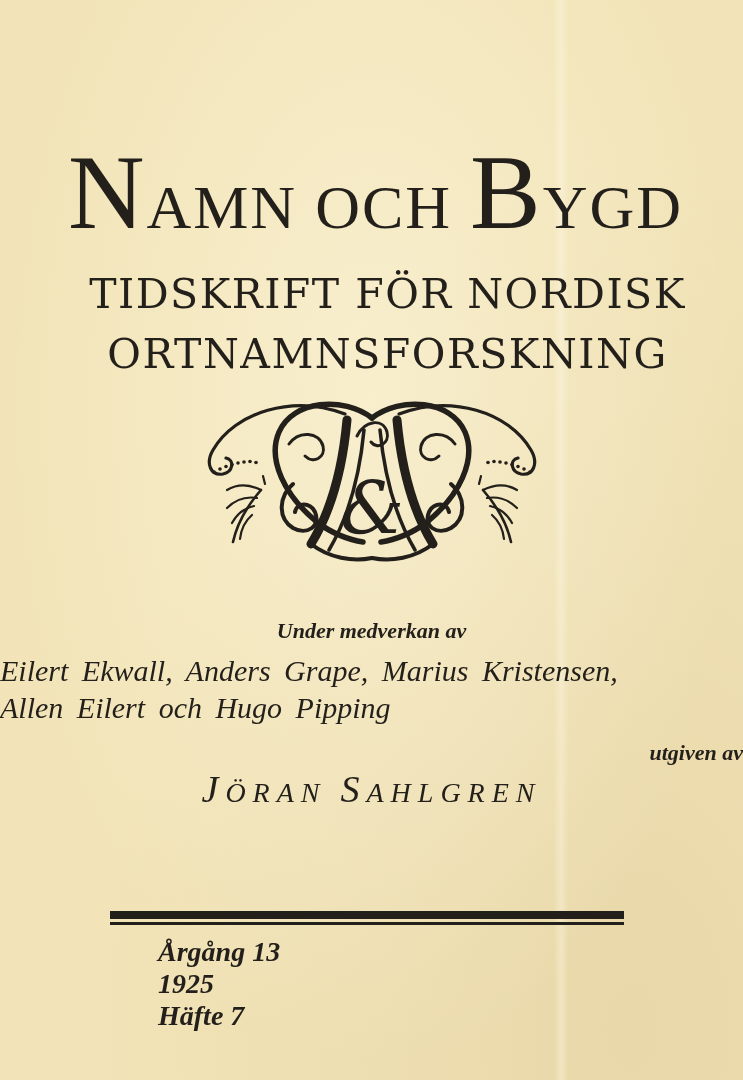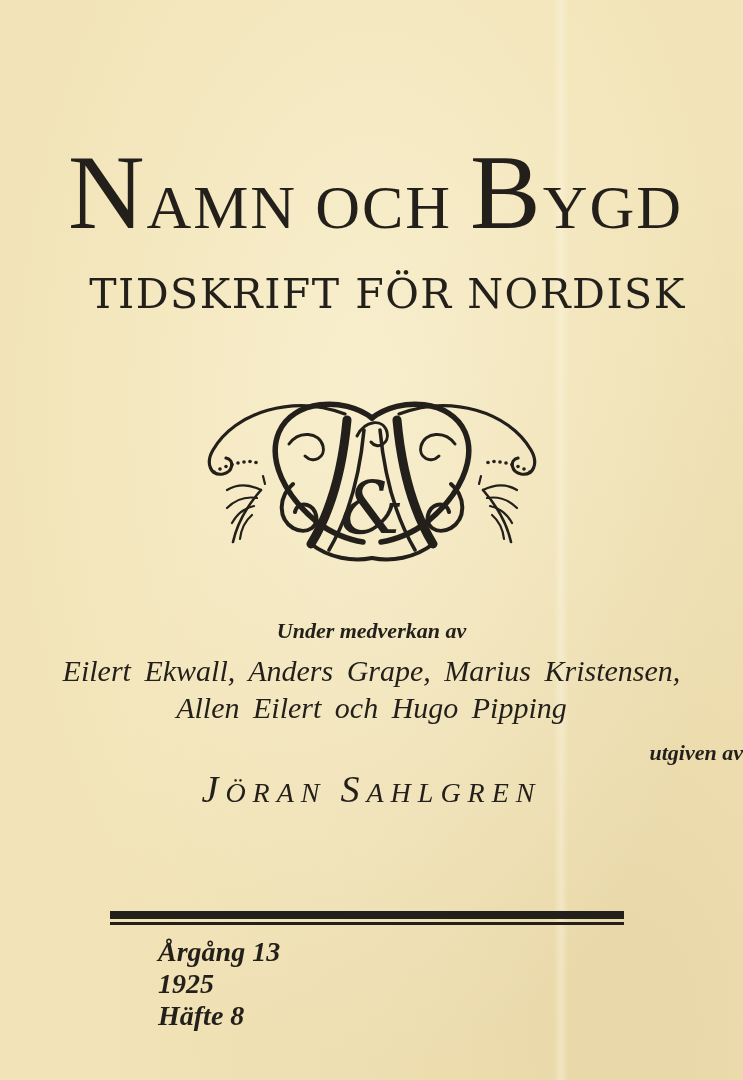--- a/index.html
+++ b/index.html
@@ -66,21 +66,21 @@
     text-align: center;
     font-style: italic;
     font-weight: bold;
     font-size: 22px;
   }
   .preamble-contrib { top: 618px; }
   .preamble-publ    { top: 740px; text-align: right; }
   .names {
     position: absolute;
     top: 652px; left: 0; right: 0;
-    text-align: center;
+    text-align: left;
     font-style: italic;
     font-size: 30px;
     line-height: 37px;
     word-spacing: 6px;
   }
   .publisher-name {
     position: absolute;
     top: 770px; left: 0; right: 0;
     text-align: center;
     font-style: italic;
@@ -117,20 +117,21 @@
 </style>
 </head>
 <body>
 
 <div class="page">
 
   <h1 class="title"><span class="cap-big">N</span><span class="cap-small">AMN</span><span class="word-gap"></span><span class="cap-small">OCH</span><span class="word-gap"></span><span class="cap-big">B</span><span class="cap-small">YGD</span></h1>
 
   <div class="subtitle">
     <div>TIDSKRIFT FÖR NORDISK</div>
+    <div>ORTNAMNSFORSKNING</div>
   </div>
 
   <div class="ornament">
     <svg viewBox="0 0 350 185" aria-hidden="true">
       <g id="mono-left" stroke="#231f1a" fill="none" stroke-linecap="round">
 
         <path d="M 148,22 C 96,2 38,20 16,58 C 8,72 14,84 26,82 C 36,80 38,68 29,66" stroke-width="3.2"></path>
 
         <path d="M 175,26 C 146,4 96,8 82,40 C 70,68 88,104 120,130 C 134,141 152,148 166,150" stroke-width="5.5"></path>
 
@@ -177,16 +178,16 @@
   <div class="small-italic preamble-publ">utgiven av</div>
 
   <div class="publisher-name"><span class="cap-big">J</span><span class="cap-small">ÖRAN</span><span class="word-gap"></span><span class="cap-big">S</span><span class="cap-small">AHLGREN</span></div>
 
   <div class="rule-thick"></div>
   <div class="rule-thin"></div>
 
   <div class="issue-line">
     <span>Årgång 13</span>
     <span>1925</span>
-    <span>Häfte 8</span>
+    <span>Häfte 7</span>
   </div>
 
 </div>
 
 </body></html>

